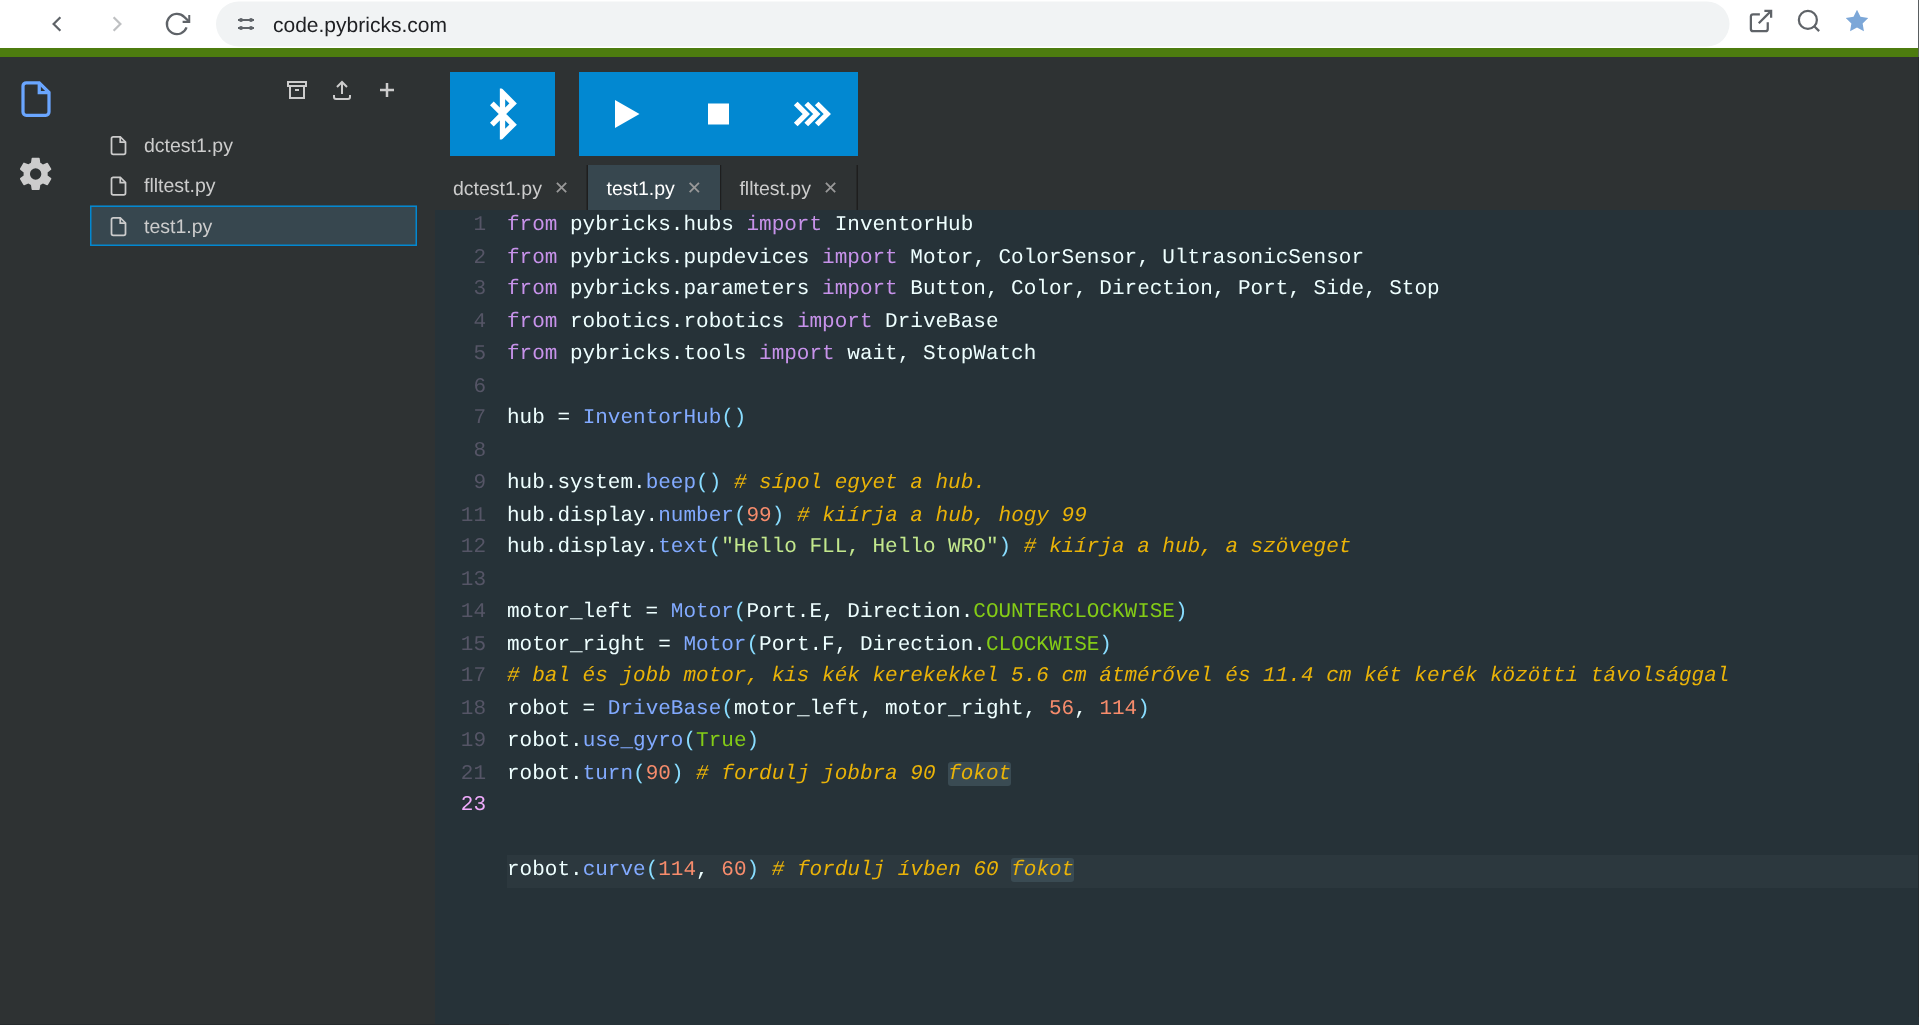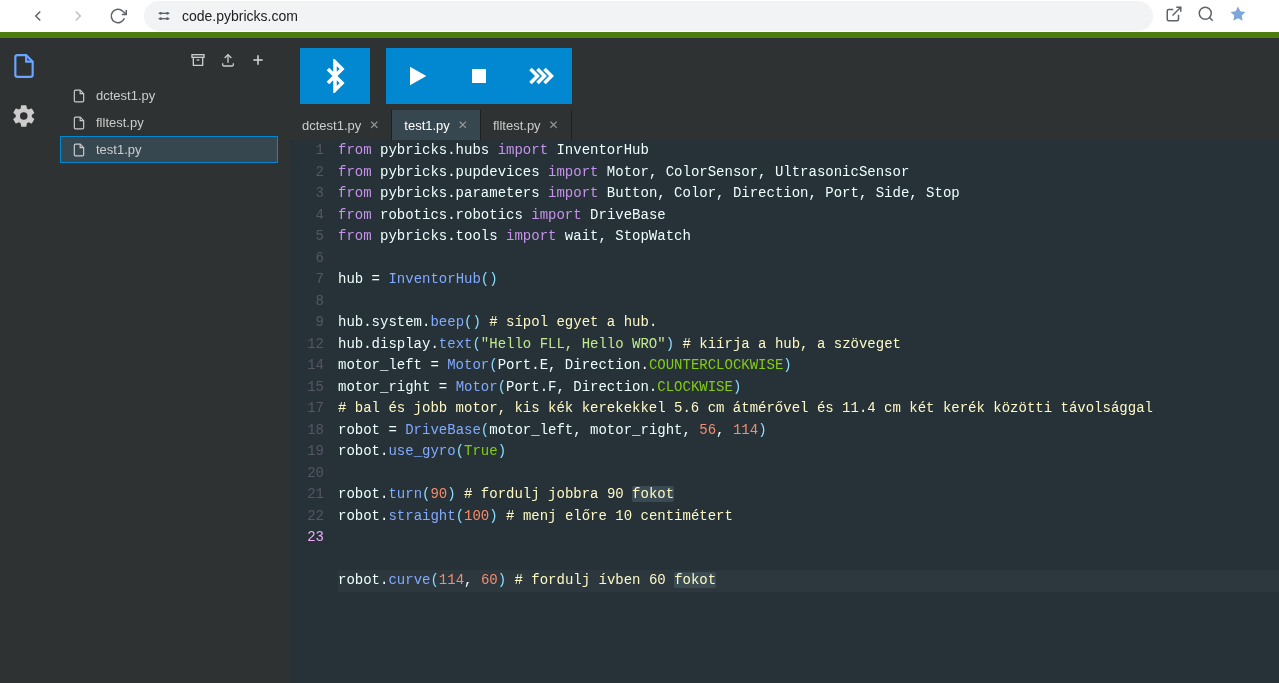--- a/index.html
+++ b/index.html
@@ -157,21 +157,21 @@
     }
     .line.current .gutter { color:#f0abfc; }
     .line.current .code { background: rgba(255,255,255,0.03); margin-top: 43px; }
     .code { flex:1; white-space:pre; color:#eeffff; padding-right:8px; }
     .kw { color:#c792ea; }
     .fn { color:#82aaff; }
     .var { color:#eeffff; }
     .num { color:#f78c6c; }
     .str { color:#c3e88d; }
     .const { color:#84cc16; }
-    .cmt { color:#fef9c3; }
+    .cmt { color:#eab308; font-style:italic; }
     .punct { color:#89ddff; }
     .sel { background:#3a4b53; border-radius:2px; }
   </style>
 </head>
 <body>
 
 <div class="browser-toolbar">
   <div class="nav-btn">
     <svg viewBox="0 0 24 24" fill="none" stroke="currentColor" stroke-width="2">
         <path d="M15 18l-6-6 6-6"></path>
@@ -348,54 +348,54 @@
         </div>
         <div class="line">
           <div class="gutter">8</div>
           <div class="code">&nbsp;</div>
         </div>
         <div class="line">
           <div class="gutter">9</div>
           <div class="code"><span class="var">hub.system.</span><span class="fn">beep</span><span class="punct">()</span><span class="var"> </span><span class="cmt"># sípol egyet a hub.</span></div>
         </div>
         <div class="line">
+          <div class="gutter">11</div>
+          <div class="code"><span class="var">hub.display.</span><span class="fn">number</span><span class="punct">(</span><span class="num">99</span><span class="punct">)</span><span class="var"> </span><span class="cmt"># kiírja a hub, hogy 99</span></div>
+        </div>
+        <div class="line">
           <div class="gutter">12</div>
           <div class="code"><span class="var">hub.display.</span><span class="fn">text</span><span class="punct">(</span><span class="str">"Hello FLL, Hello WRO"</span><span class="punct">)</span><span class="var"> </span><span class="cmt"># kiírja a hub, a szöveget</span></div>
         </div>
         <div class="line">
+          <div class="gutter">13</div>
+          <div class="code">&nbsp;</div>
+        </div>
+        <div class="line">
           <div class="gutter">14</div>
           <div class="code"><span class="var">motor_left = </span><span class="fn">Motor</span><span class="punct">(</span><span class="var">Port.E, Direction.</span><span class="const">COUNTERCLOCKWISE</span><span class="punct">)</span></div>
         </div>
         <div class="line">
           <div class="gutter">15</div>
           <div class="code"><span class="var">motor_right = </span><span class="fn">Motor</span><span class="punct">(</span><span class="var">Port.F, Direction.</span><span class="const">CLOCKWISE</span><span class="punct">)</span></div>
         </div>
         <div class="line">
           <div class="gutter">17</div>
           <div class="code"><span class="cmt"># bal és jobb motor, kis kék kerekekkel 5.6 cm átmérővel és 11.4 cm két kerék közötti távolsággal</span></div>
         </div>
         <div class="line">
           <div class="gutter">18</div>
           <div class="code"><span class="var">robot = </span><span class="fn">DriveBase</span><span class="punct">(</span><span class="var">motor_left, motor_right, </span><span class="num">56</span><span class="var">, </span><span class="num">114</span><span class="punct">)</span></div>
         </div>
         <div class="line">
           <div class="gutter">19</div>
           <div class="code"><span class="var">robot.</span><span class="fn">use_gyro</span><span class="punct">(</span><span class="const">True</span><span class="punct">)</span></div>
         </div>
         <div class="line">
-          <div class="gutter">20</div>
-          <div class="code">&nbsp;</div>
-        </div>
-        <div class="line">
           <div class="gutter">21</div>
           <div class="code"><span class="var">robot.</span><span class="fn">turn</span><span class="punct">(</span><span class="num">90</span><span class="punct">)</span><span class="var"> </span><span class="cmt"># fordulj jobbra 90 </span><span class="cmt sel">fokot</span></div>
-        </div>
-        <div class="line">
-          <div class="gutter">22</div>
-          <div class="code"><span class="var">robot.</span><span class="fn">straight</span><span class="punct">(</span><span class="num">100</span><span class="punct">)</span><span class="var"> </span><span class="cmt"># menj előre 10 centimétert</span></div>
         </div>
         <div class="line current">
           <div class="gutter">23</div>
           <div class="code"><span class="var">robot.</span><span class="fn">curve</span><span class="punct">(</span><span class="num">114</span><span class="var">, </span><span class="num">60</span><span class="punct">)</span><span class="var"> </span><span class="cmt"># fordulj ívben 60 </span><span class="cmt sel">fokot</span></div>
         </div>
       </div>
   </div>
 </div>
 
 </body></html>

